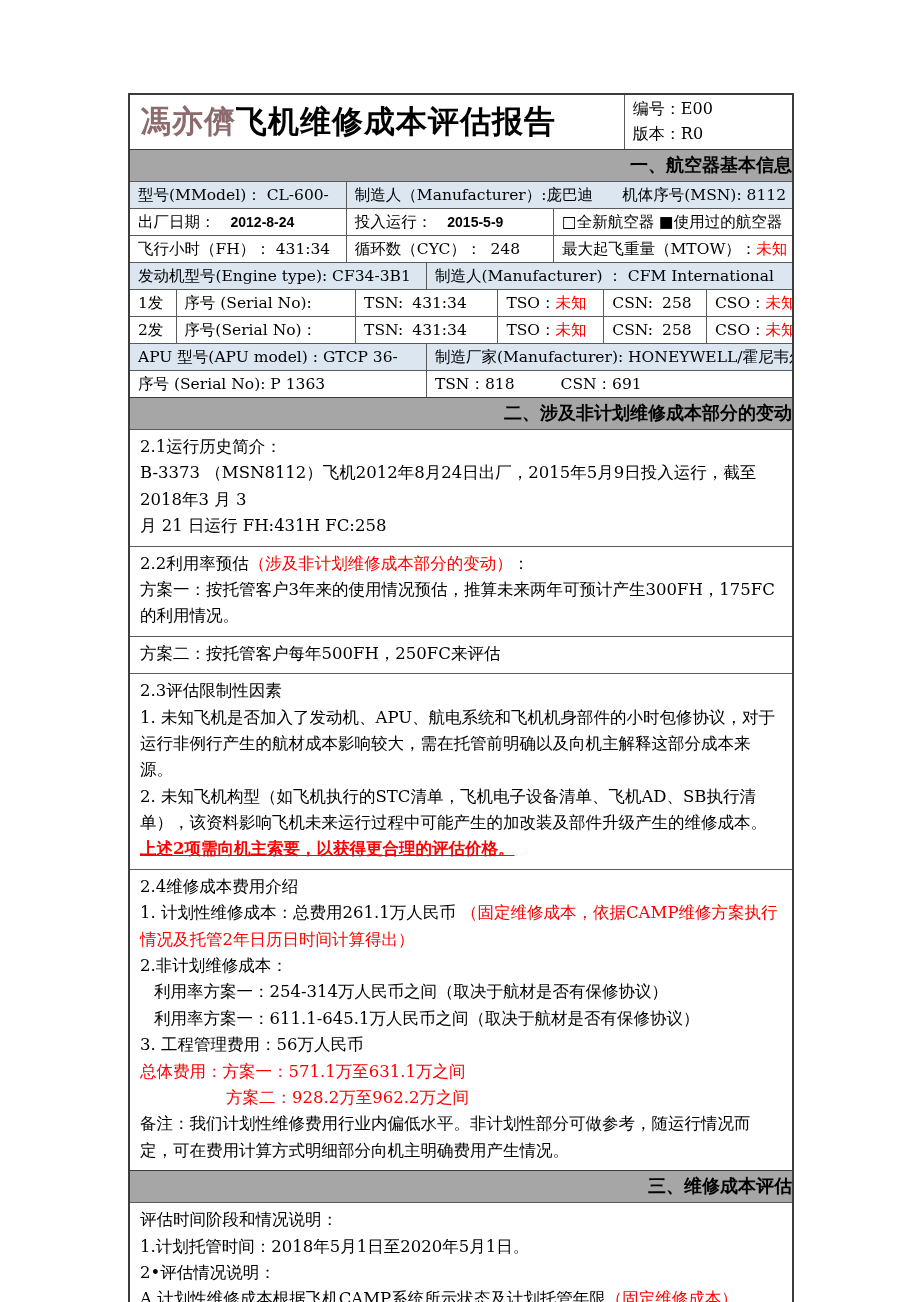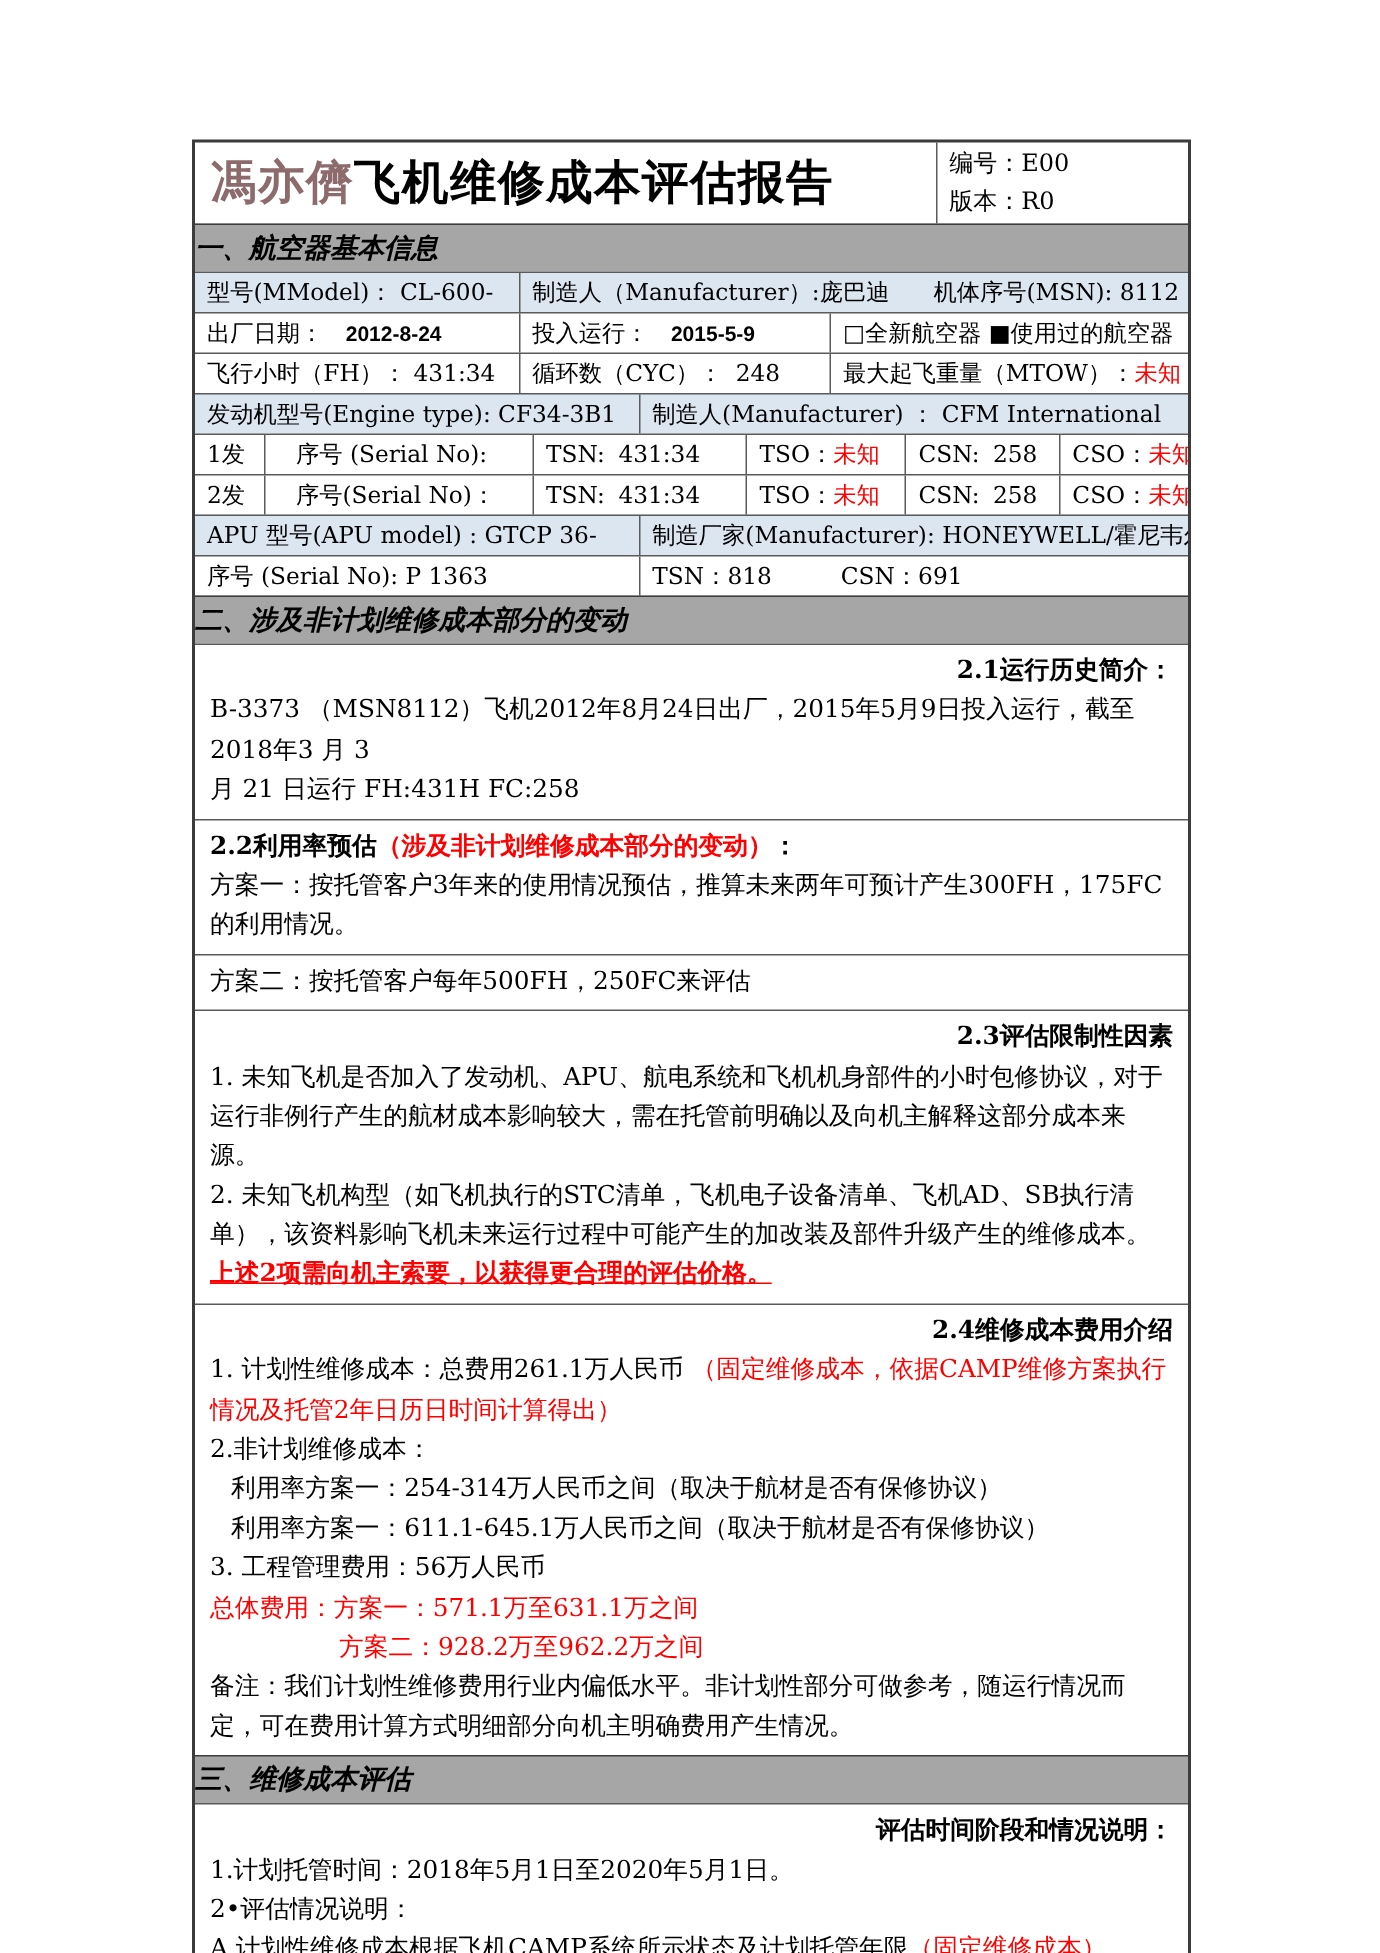--- a/index.html
+++ b/index.html
@@ -9,43 +9,43 @@
   .row.first{border-top:none;}
   .cell{padding:2px 8px;border-left:1px solid #5a5a5a;box-sizing:border-box;display:flex;align-items:center;overflow:hidden;white-space:nowrap;}
   .cell:first-child{border-left:none;}
   .tint{background:var(--row_tint,#dce6f1);justify-content:flex-end;}
   
   .hdr{height:54px;}
   .title-cell{flex:0 0 74.6%;font-size:31px;font-weight:bold;letter-spacing:1px;padding:17px 10px;}
   .maroon{color:var(--title_maroon,#8d6b6d);}
   .meta-cell{flex:1;flex-direction:column;align-items:flex-start;justify-content:space-between;font-size:16px;padding:4px 8px;white-space:nowrap;}
   
-  .bar{background:var(--bar_gray,#a6a6a6);text-align:left;font-weight:bold;font-size:18px;padding:3px 0 4px;border-top:1px solid #3c3c3c;font-style:italic;}
+  .bar{background:var(--bar_gray,#a6a6a6);text-align:right;font-weight:bold;font-size:18px;padding:3px 0 4px;border-top:1px solid #3c3c3c;}
   
   .info{min-height:27px;font-size:15.5px;}
   .val{font-family:"Liberation Sans",sans-serif;font-weight:bold;font-size:14px;margin-left:15px;}
   .num{margin-left:9px;}
   .red{color:var(--red,#ff0000);}
   .cw-1{flex:0 0 32.6%;}
   .cw-2{flex:0 0 31.3%;}
   .cw-3{flex:1;}
   .cw-rest{flex:1;}
   .spread{justify-content:space-between;padding-right:6px;}
   .cw-h1{flex:0 0 44.7%;}
   .cw-h2{flex:1;}
   .ce-no{flex:0 0 7%;justify-content:flex-start;}
-  .ce-serial{flex:0 0 27%;padding-left:20px;}
+  .ce-serial{flex:0 0 27%;padding-left:7px;}
   .ce-tsn{flex:0 0 21.5%;}
   .ce-tso{flex:0 0 16%;}
   .ce-csn{flex:0 0 15.5%;}
   .ce-cso{flex:1;}
   .gap-lg{margin-left:46px;}
   
   .block{border-top:1px solid #5a5a5a;padding:4px 10px 6px;font-size:16.5px;line-height:1.6;}
-  .h{font-weight:bold;text-align:right;}
+  .h{font-weight:normal;}
   .warn{color:var(--red,#ff0000);font-weight:bold;text-decoration:underline;}
   .ind1{padding-left:14px;}
   .ind2{padding-left:86px;}
 </style>
 </head>
 <body>
 
 <div class="doc">
 
   <div class="row hdr first">

